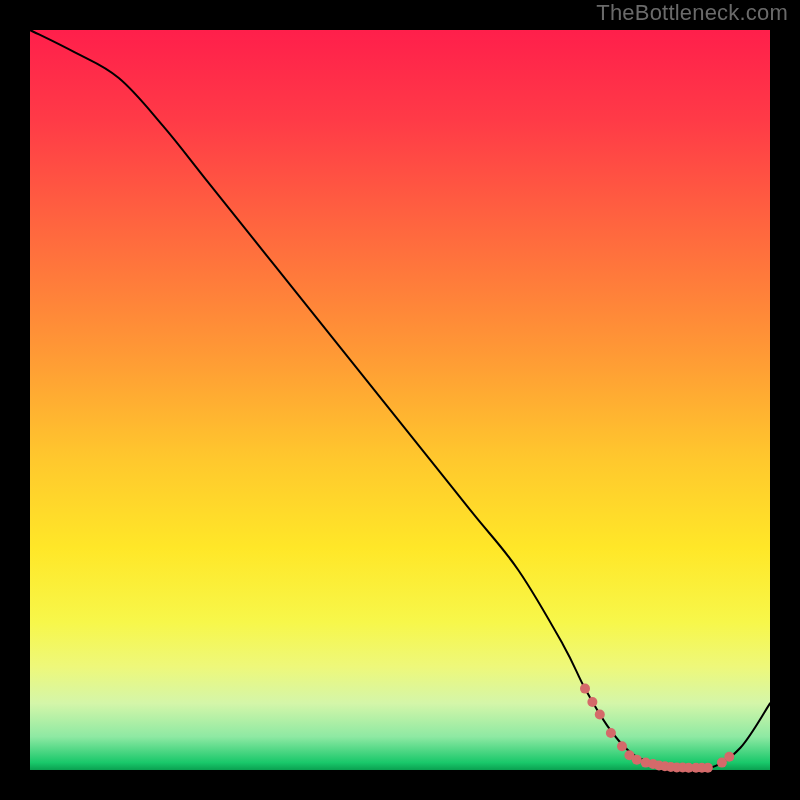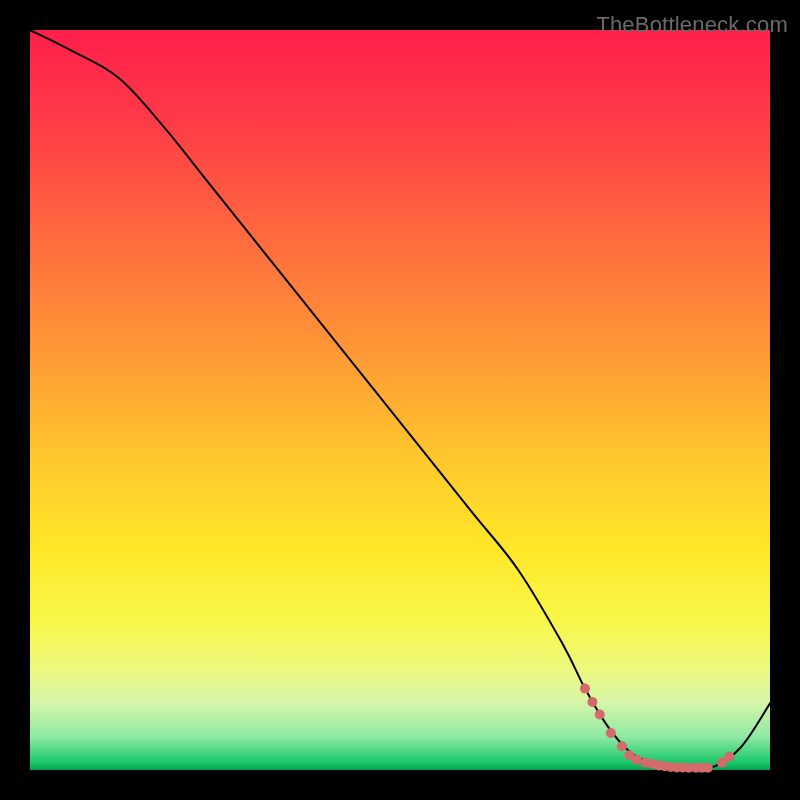--- a/index.html
+++ b/index.html
@@ -12,21 +12,21 @@
     font-family: Arial, Helvetica, sans-serif;
   }
   .stage {
     position: relative;
     width: 800px;
     height: 800px;
     background: #000;
   }
   .watermark {
     position: absolute;
-    top: 12px;
+    top: 0;
     right: 12px;
     color: #6a6a6a;
     font-size: 22px;
     font-weight: 500;
     letter-spacing: 0.2px;
     z-index: 5;
   }
   svg {
     position: absolute;
     left: 0;

